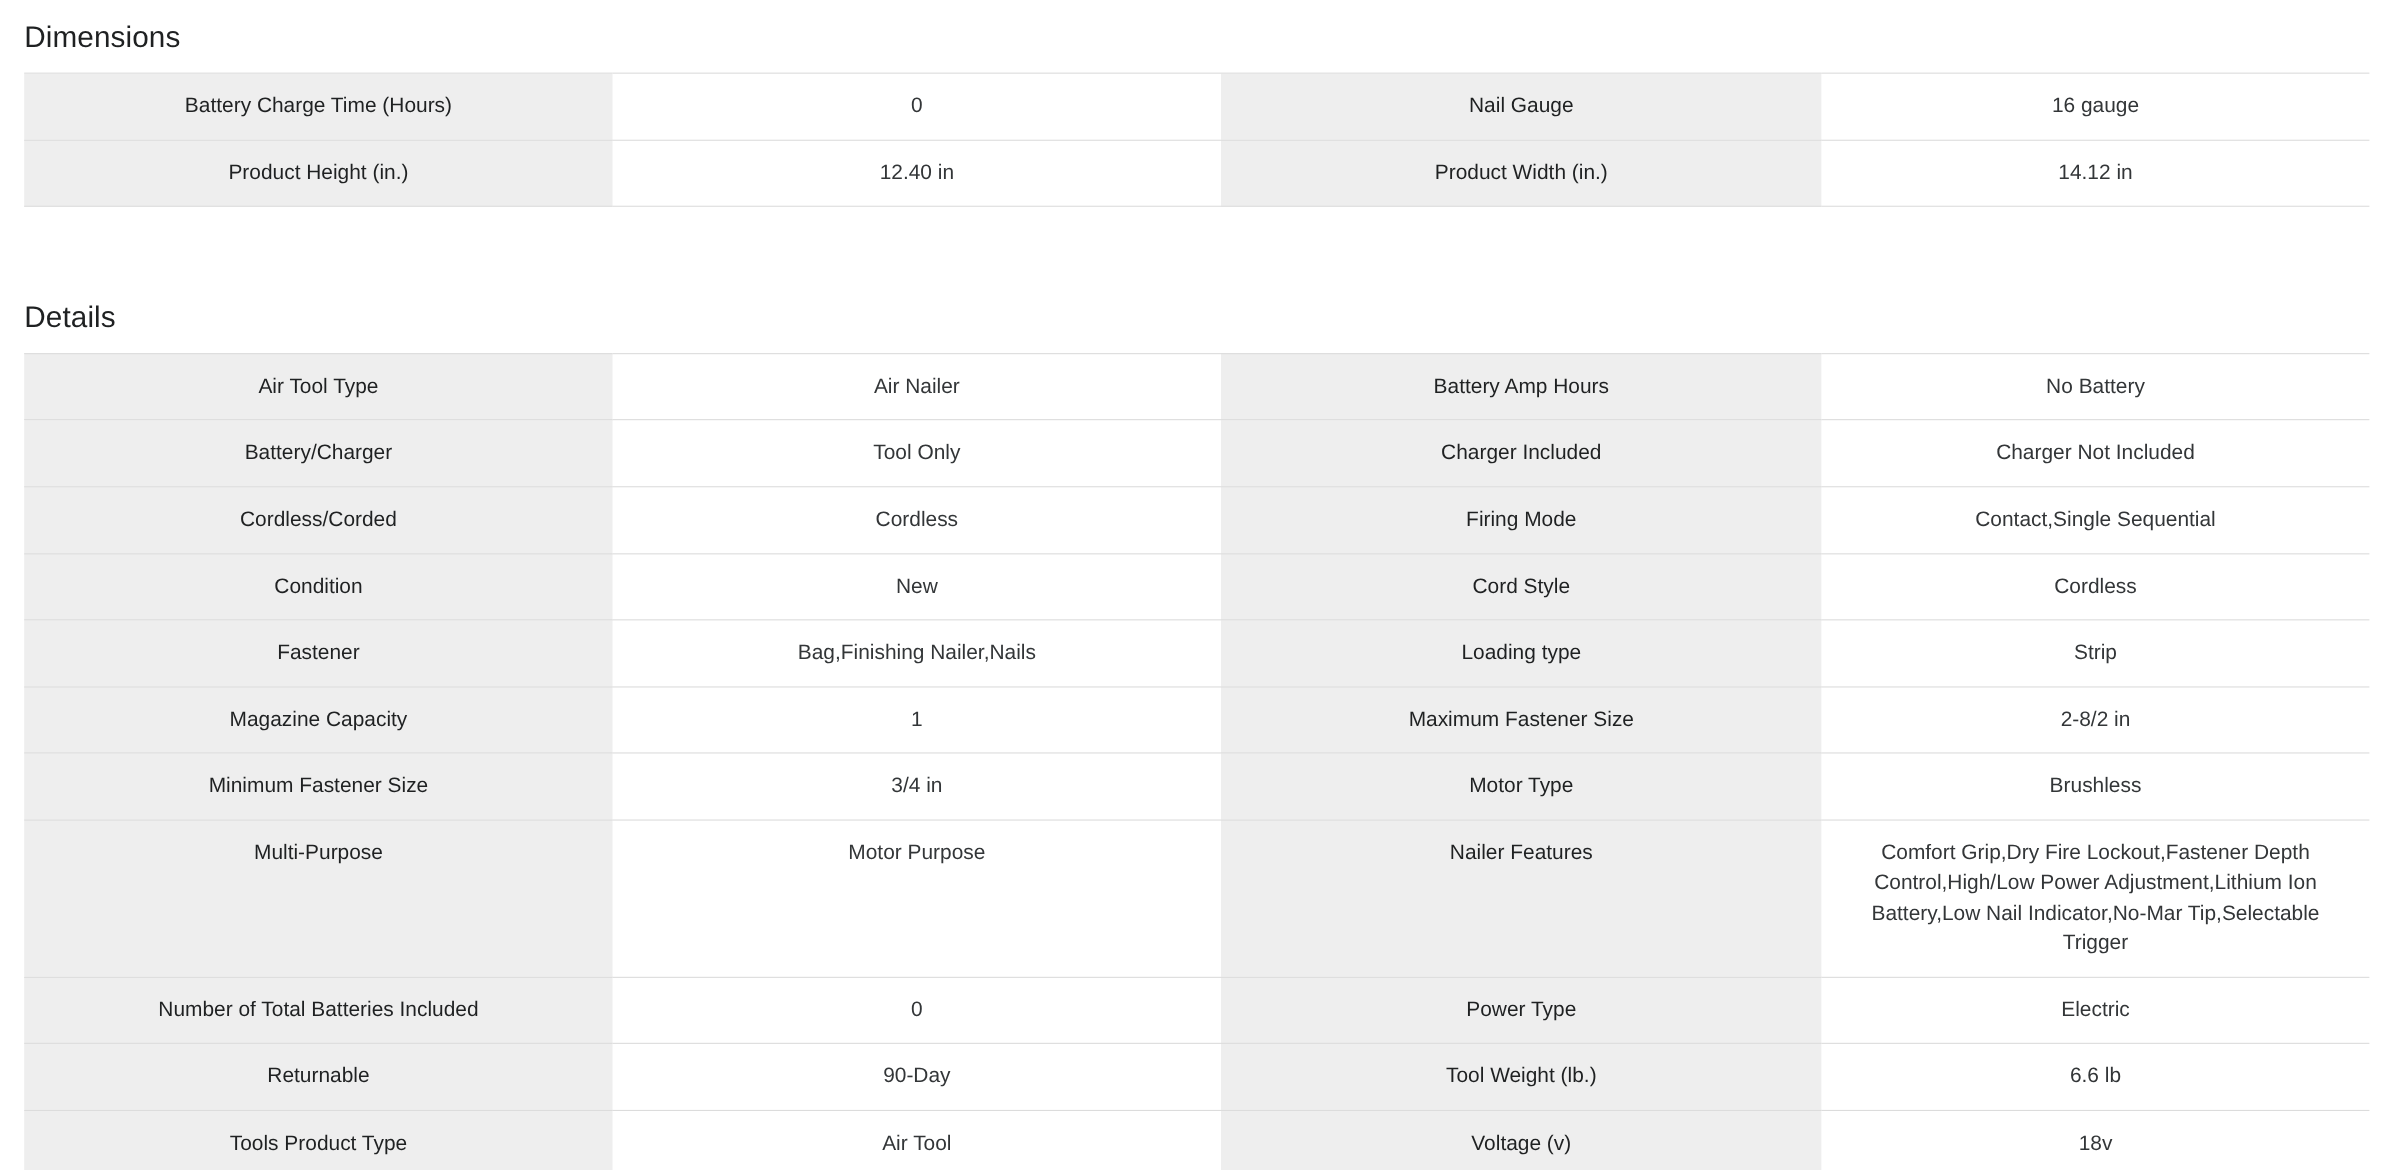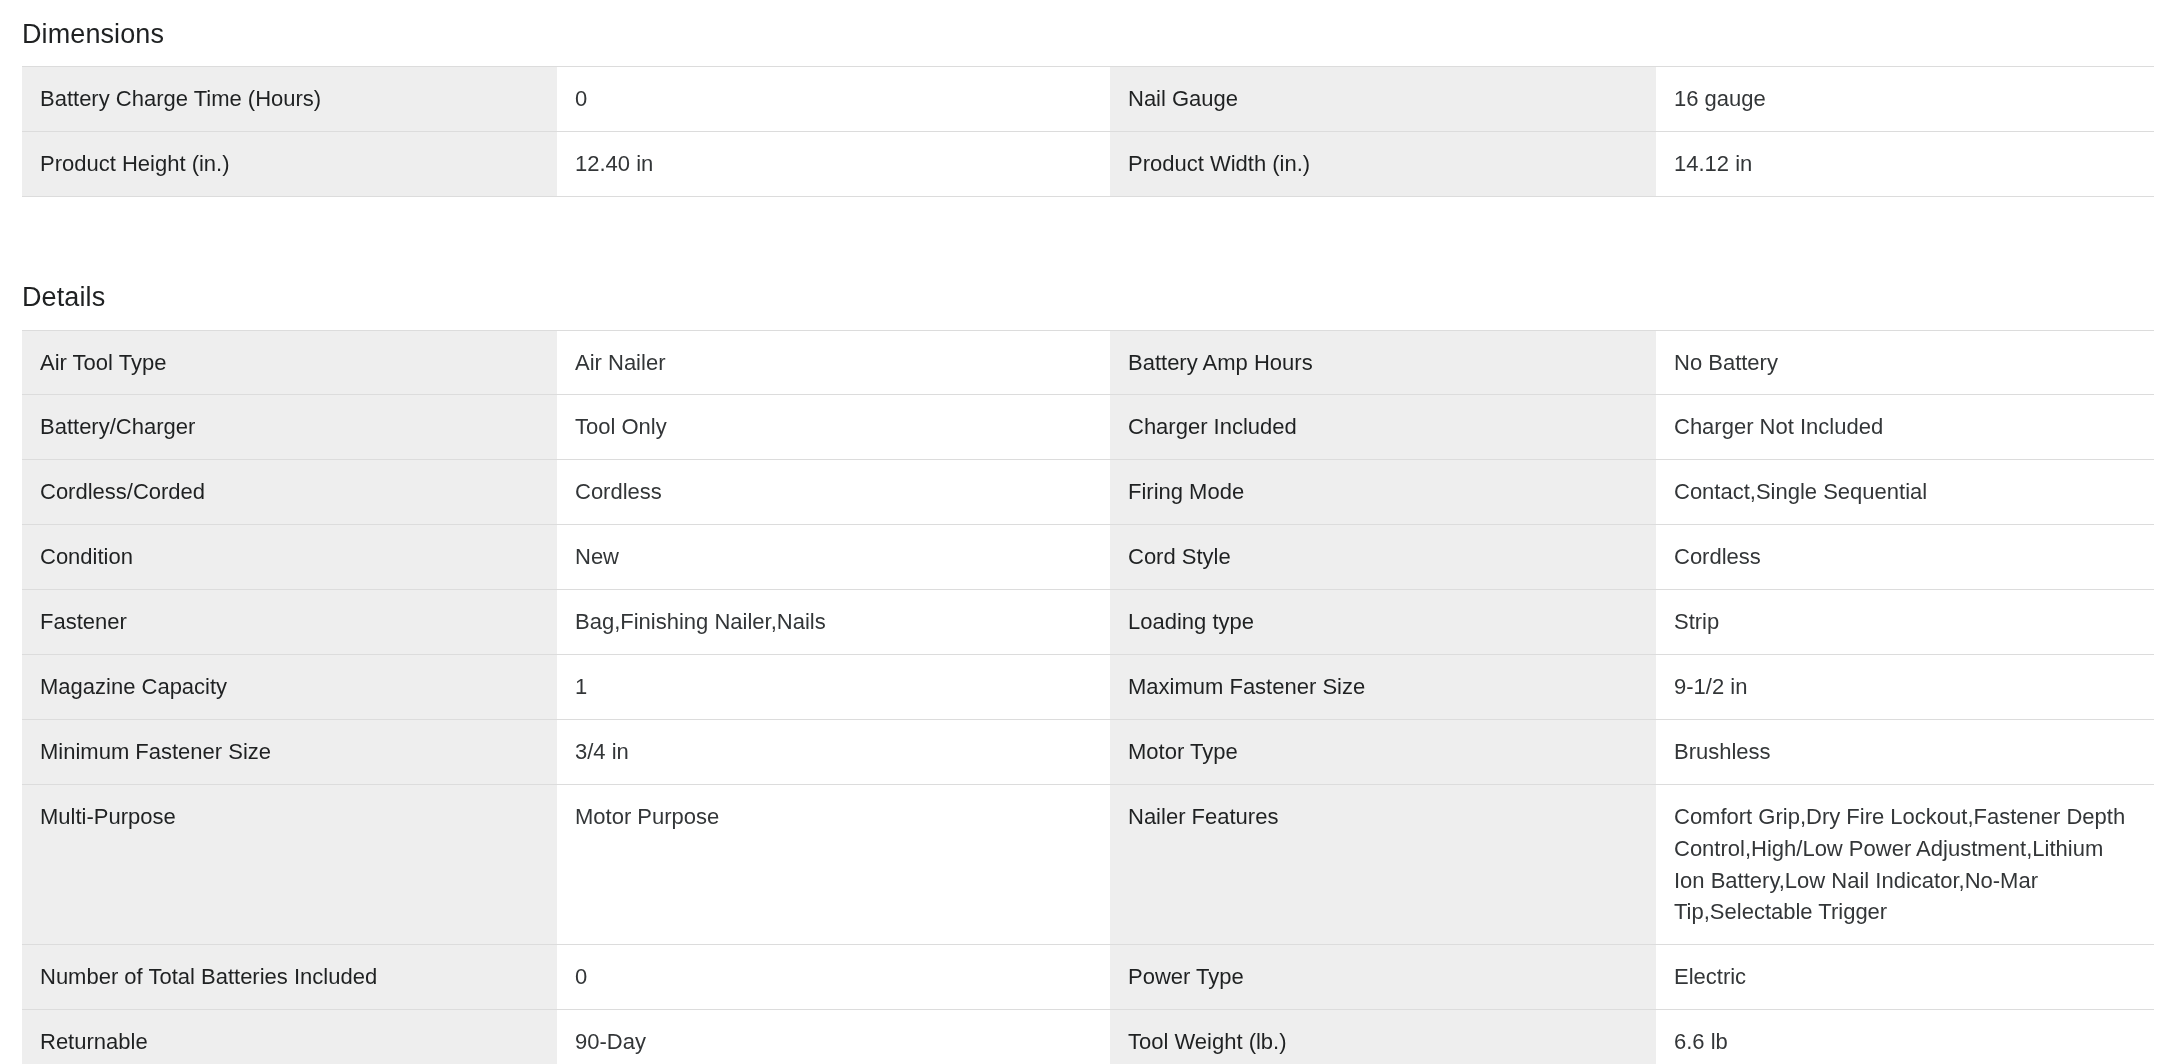--- a/index.html
+++ b/index.html
@@ -32,24 +32,25 @@
     width: 100%;
     border-collapse: collapse;
     table-layout: fixed;
   }
   .spec-table tr {
     border-top: 1px solid #dcdcdc;
     border-bottom: 1px solid #dcdcdc;
   }
   .spec-table td {
     vertical-align: top;
-    font-size: 22px;
+    font-size: 19px;
     line-height: 1.45;
     padding: 16px 18px 16px 18px;
     border: none;
+    text-align: center;
   }
   .lbl {
     background: #eeeeee;
     color: #1f2122;
   }
   .val {
     background: #ffffff;
     color: #333638;
   }
   .col-label-left { width: 535px; }
@@ -118,21 +119,21 @@
         <tr>
           <td class="lbl col-label-left">Fastener</td>
           <td class="val col-value-left">Bag,Finishing Nailer,Nails</td>
           <td class="lbl col-label-right">Loading type</td>
           <td class="val col-value-right">Strip</td>
         </tr>
         <tr>
           <td class="lbl col-label-left">Magazine Capacity</td>
           <td class="val col-value-left">1</td>
           <td class="lbl col-label-right">Maximum Fastener Size</td>
-          <td class="val col-value-right">9-1/2 in</td>
+          <td class="val col-value-right">2-8/2 in</td>
         </tr>
         <tr>
           <td class="lbl col-label-left">Minimum Fastener Size</td>
           <td class="val col-value-left">3/4 in</td>
           <td class="lbl col-label-right">Motor Type</td>
           <td class="val col-value-right">Brushless</td>
         </tr>
         <tr>
           <td class="lbl col-label-left">Multi-Purpose</td>
           <td class="val col-value-left">Motor Purpose</td>

